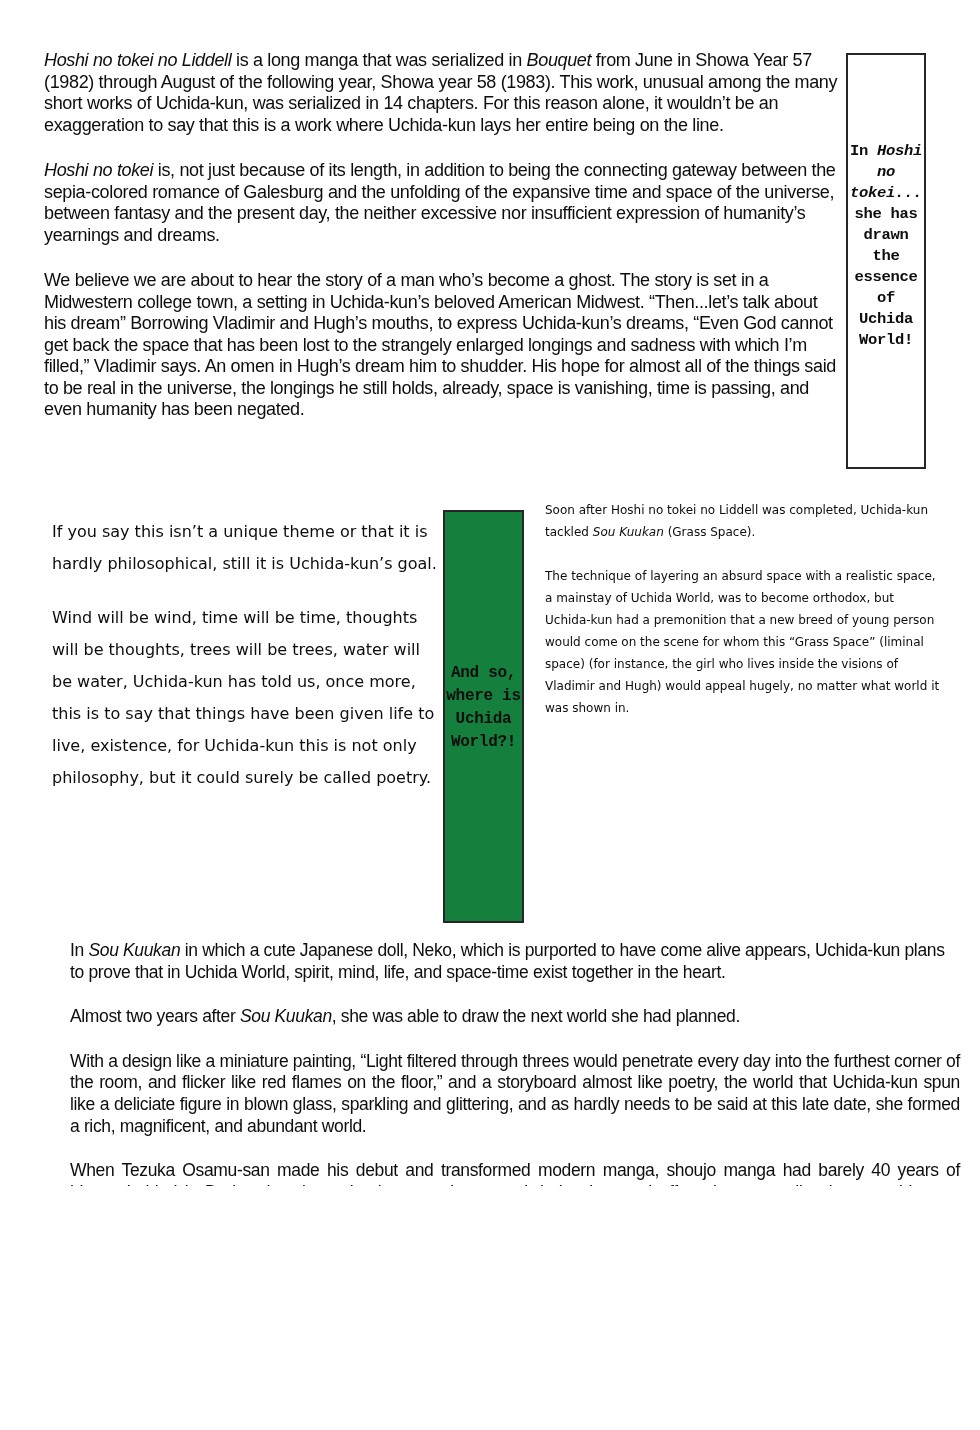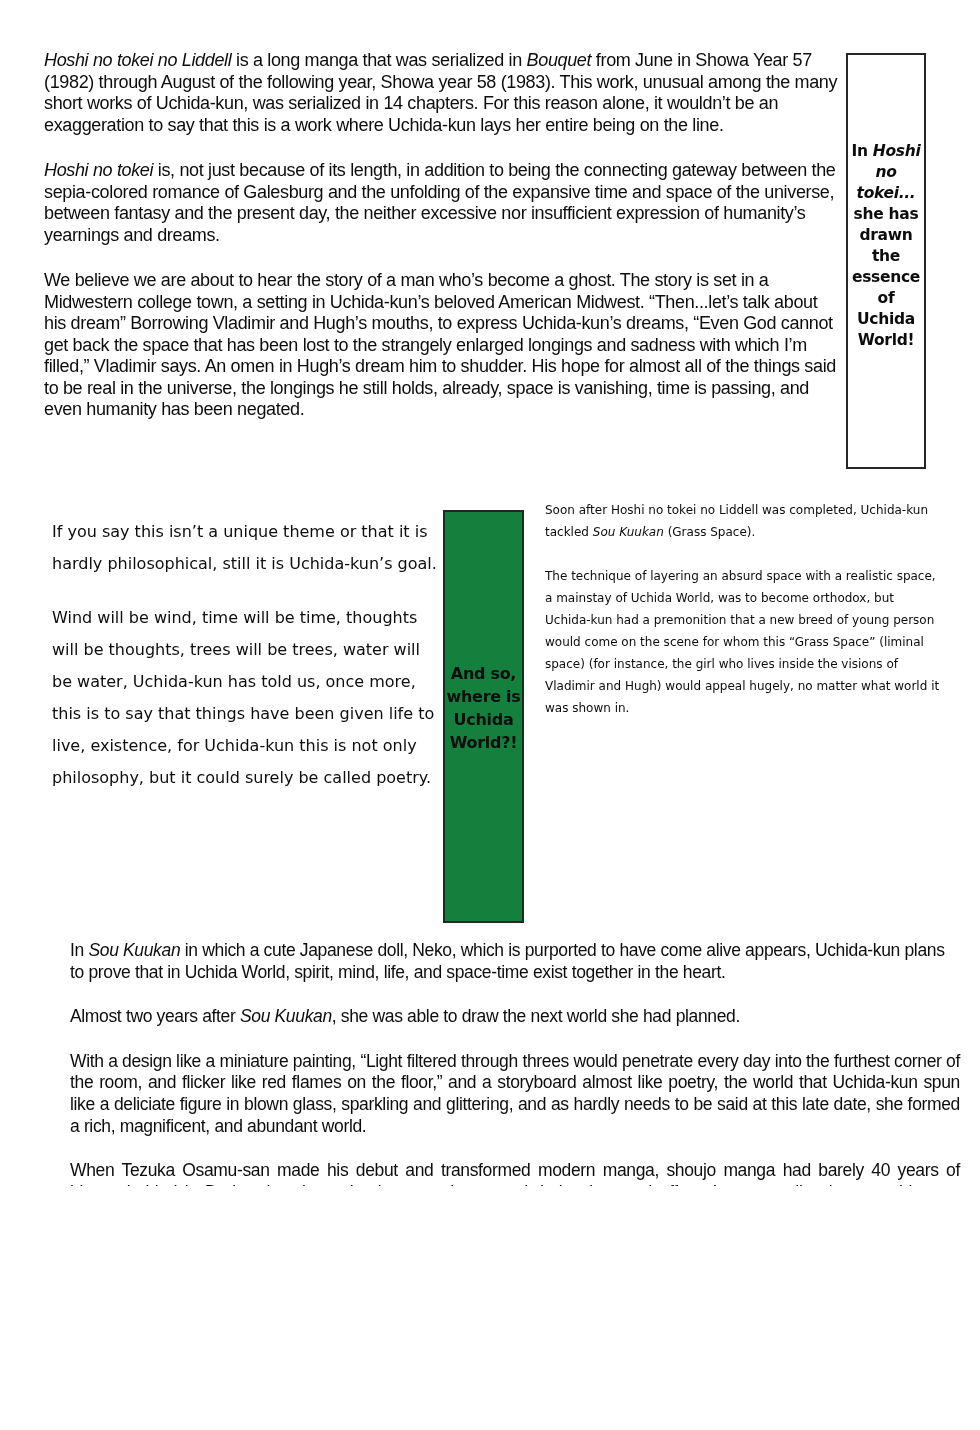--- a/index.html
+++ b/index.html
@@ -51,21 +51,21 @@
     position:absolute;left:70px;top:940px;width:890px;
     font-size:17.5px;line-height:21.6px;
   }
   .bottom-text p{margin:0 0 23px 0;}
   .justify{text-align:justify;}
   .page-number{
     position:absolute;top:1372px;left:0;width:966px;text-align:center;
     font-family:"DejaVu Serif",serif;font-size:25px;color:#1f1f1f;
   }
   i{font-style:italic;}
-  .box-line{white-space:nowrap;}
+  .box-line{white-space:nowrap;font-family:Liberation Mono, monospace;}
 </style>
 </head>
 <body>
 
 <div class="page">
 
   <div class="top-text cond">
     <p><i>Hoshi no tokei no Liddell</i><span> is a long manga that was serialized in </span><i>Bouquet</i><span> from June in Showa Year 57 (1982) through August of the following year, Showa year 58 (1983). This work, unusual among the many short works of Uchida-kun, was serialized in 14 chapters. For this reason alone, it wouldn’t be an exaggeration to say that this is a work where Uchida-kun lays her entire being on the line.</span></p>
     <p><i>Hoshi no tokei</i><span> is, not just because of its length, in addition to being the connecting gateway between the sepia-colored romance of Galesburg and the unfolding of the expansive time and space of the universe, between fantasy and the present day, the neither excessive nor insufficient expression of humanity’s yearnings and dreams.</span></p>
     <p><span>We believe we are about to hear the story of a man who’s become a ghost. The story is set in a Midwestern college town, a setting in Uchida-kun’s beloved American Midwest. “Then...let’s talk about his dream” Borrowing Vladimir and Hugh’s mouths, to express Uchida-kun’s dreams, “Even God cannot get back the space that has been lost to the strangely enlarged longings and sadness with which I’m filled,” Vladimir says. An omen in Hugh’s dream him to shudder. His hope for almost all of the things said to be real in the universe, the longings he still holds, already, space is vanishing, time is passing, and even humanity has been negated.</span></p>

